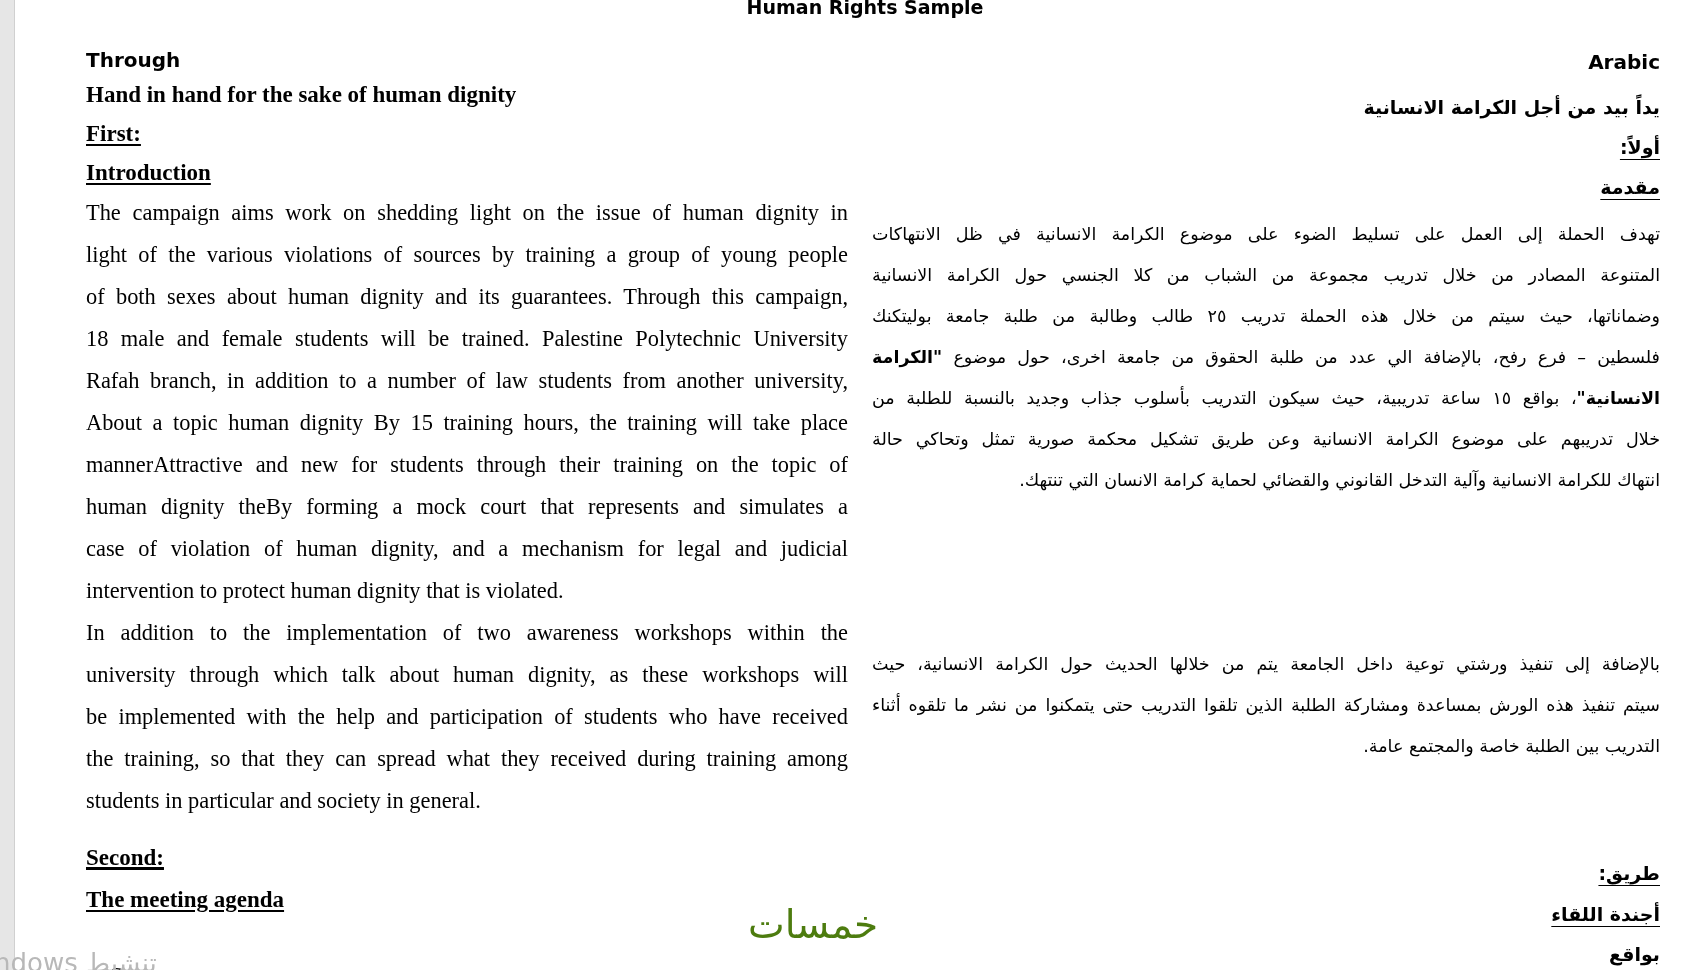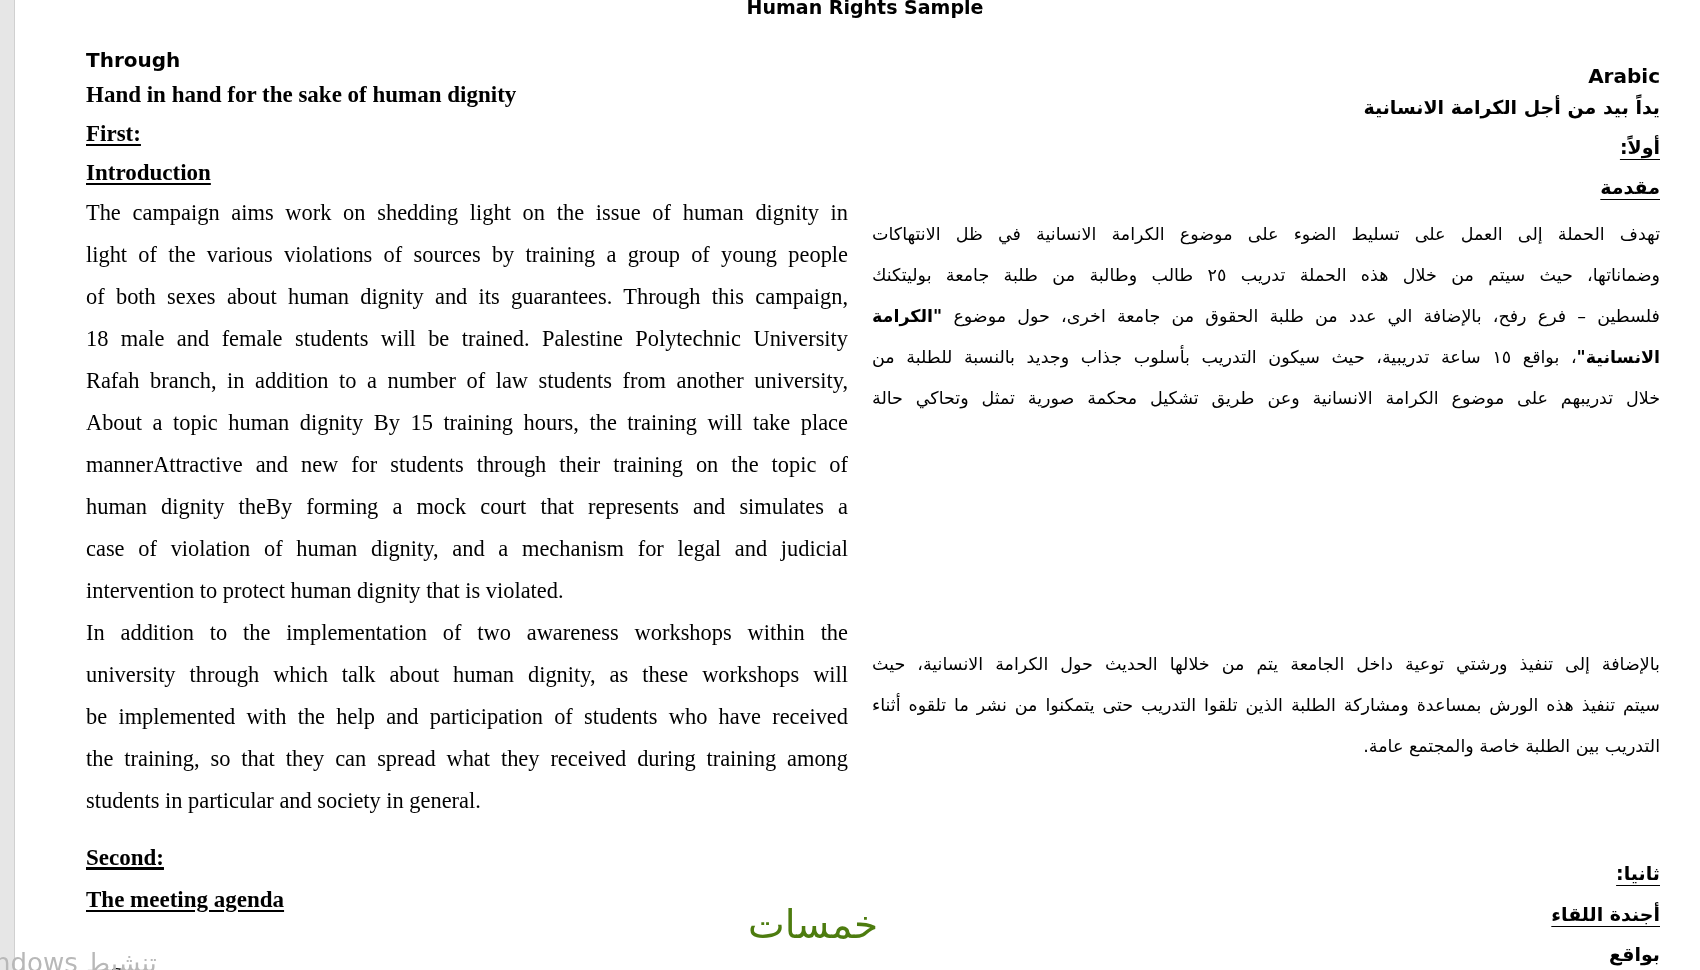--- a/index.html
+++ b/index.html
@@ -13,21 +13,21 @@
   }
   .page-title {
     position: absolute; left: 0; width: 1730px; top: -4px; text-align: center;
     font-family: "DejaVu Sans", sans-serif; font-weight: bold; font-size: 19px;
   }
   .col { position: absolute; top: 0; }
   .en { left: 86px; width: 762px; font-family: "Liberation Serif", serif; }
   .ar { left: 872px; width: 788px; direction: rtl; text-align: right; font-family: "DejaVu Sans", sans-serif; }
   .row { position: absolute; left: 0; right: 0; white-space: nowrap; }
   .en .hdr-lang { font-family: "DejaVu Sans", sans-serif; font-weight: bold; font-size: 20px; }
-  .ar .hdr-lang { font-family: "DejaVu Sans", sans-serif; font-weight: bold; font-size: 20px; margin-top: 14px; }
+  .ar .hdr-lang { font-family: "DejaVu Sans", sans-serif; font-weight: bold; font-size: 20px; }
   .en .h { font-weight: bold; font-size: 23px; }
   .en .u { text-decoration: underline; text-decoration-thickness: 2px; text-underline-offset: 3px; }
   .ar .h { font-weight: bold; font-size: 19px; }
   .ar .u { text-decoration: underline; text-underline-offset: 5px; }
   .en .p { font-size: 22.4px; line-height: 42px; text-align: justify; text-align-last: left; white-space: normal; }
   .en .p .ln { display: block; height: 42px; text-align: justify; text-align-last: justify; white-space: nowrap; overflow: hidden; }
   .en .p .ln.last { text-align-last: left; }
   .ar .p { font-size: 17.5px; line-height: 41px; white-space: normal; }
   .ar .p .ln { display: block; height: 41px; text-align: justify; text-align-last: justify; white-space: nowrap; overflow: hidden; }
   .ar .p .ln.last { text-align-last: right; }
@@ -81,31 +81,33 @@
 </div>
 
 <div class="col ar">
   <div class="row hdr-lang" style="top:50px;">Arabic</div>
   <div class="row h" style="top:96px;">يداً بيد من أجل الكرامة الانسانية</div>
   <div class="row h" style="top:136px;"><span class="u">أولاً:</span></div>
   <div class="row h" style="top:176px;"><span class="u">مقدمة</span></div>
 
   <div class="row p" style="top:214px;">
     <span class="ln">تهدف الحملة إلى العمل على تسليط الضوء على موضوع الكرامة الانسانية في ظل الانتهاكات</span>
+    <span class="ln">المتنوعة المصادر من خلال تدريب مجموعة من الشباب من كلا الجنسي حول الكرامة الانسانية</span>
     <span class="ln">وضماناتها، حيث سيتم من خلال هذه الحملة تدريب ٢٥ طالب وطالبة من طلبة جامعة بوليتكنك</span>
     <span class="ln"><span>فلسطين – فرع رفح، بالإضافة الي عدد من طلبة الحقوق من جامعة اخرى، حول موضوع</span> <span class="b">"الكرامة</span></span>
     <span class="ln"><span class="b">الانسانية"</span><span>، بواقع ١٥ ساعة تدريبية، حيث سيكون التدريب بأسلوب جذاب وجديد بالنسبة للطلبة من</span></span>
     <span class="ln">خلال تدريبهم على موضوع الكرامة الانسانية وعن طريق تشكيل محكمة صورية تمثل وتحاكي حالة</span>
+    <span class="ln last">انتهاك للكرامة الانسانية وآلية التدخل القانوني والقضائي لحماية كرامة الانسان التي تنتهك.</span>
   </div>
 
   <div class="row p" style="top:644px;">
     <span class="ln">بالإضافة إلى تنفيذ ورشتي توعية داخل الجامعة يتم من خلالها الحديث حول الكرامة الانسانية، حيث</span>
     <span class="ln">سيتم تنفيذ هذه الورش بمساعدة ومشاركة الطلبة الذين تلقوا التدريب حتى يتمكنوا من نشر ما تلقوه أثناء</span>
     <span class="ln last">التدريب بين الطلبة خاصة والمجتمع عامة.</span>
   </div>
 
-  <div class="row h" style="top:862px;"><span class="u">ثانيا:</span></div>
+  <div class="row h" style="top:862px;"><span class="u">طريق:</span></div>
   <div class="row h" style="top:903px;"><span class="u">أجندة اللقاء</span></div>
   <div class="row h" style="top:943px;">بواقع</div>
 </div>
 
 <div class="watermark-logo">خمسات</div>
 <div class="watermark-os">ndows تنشيط</div>
 
 </body></html>

